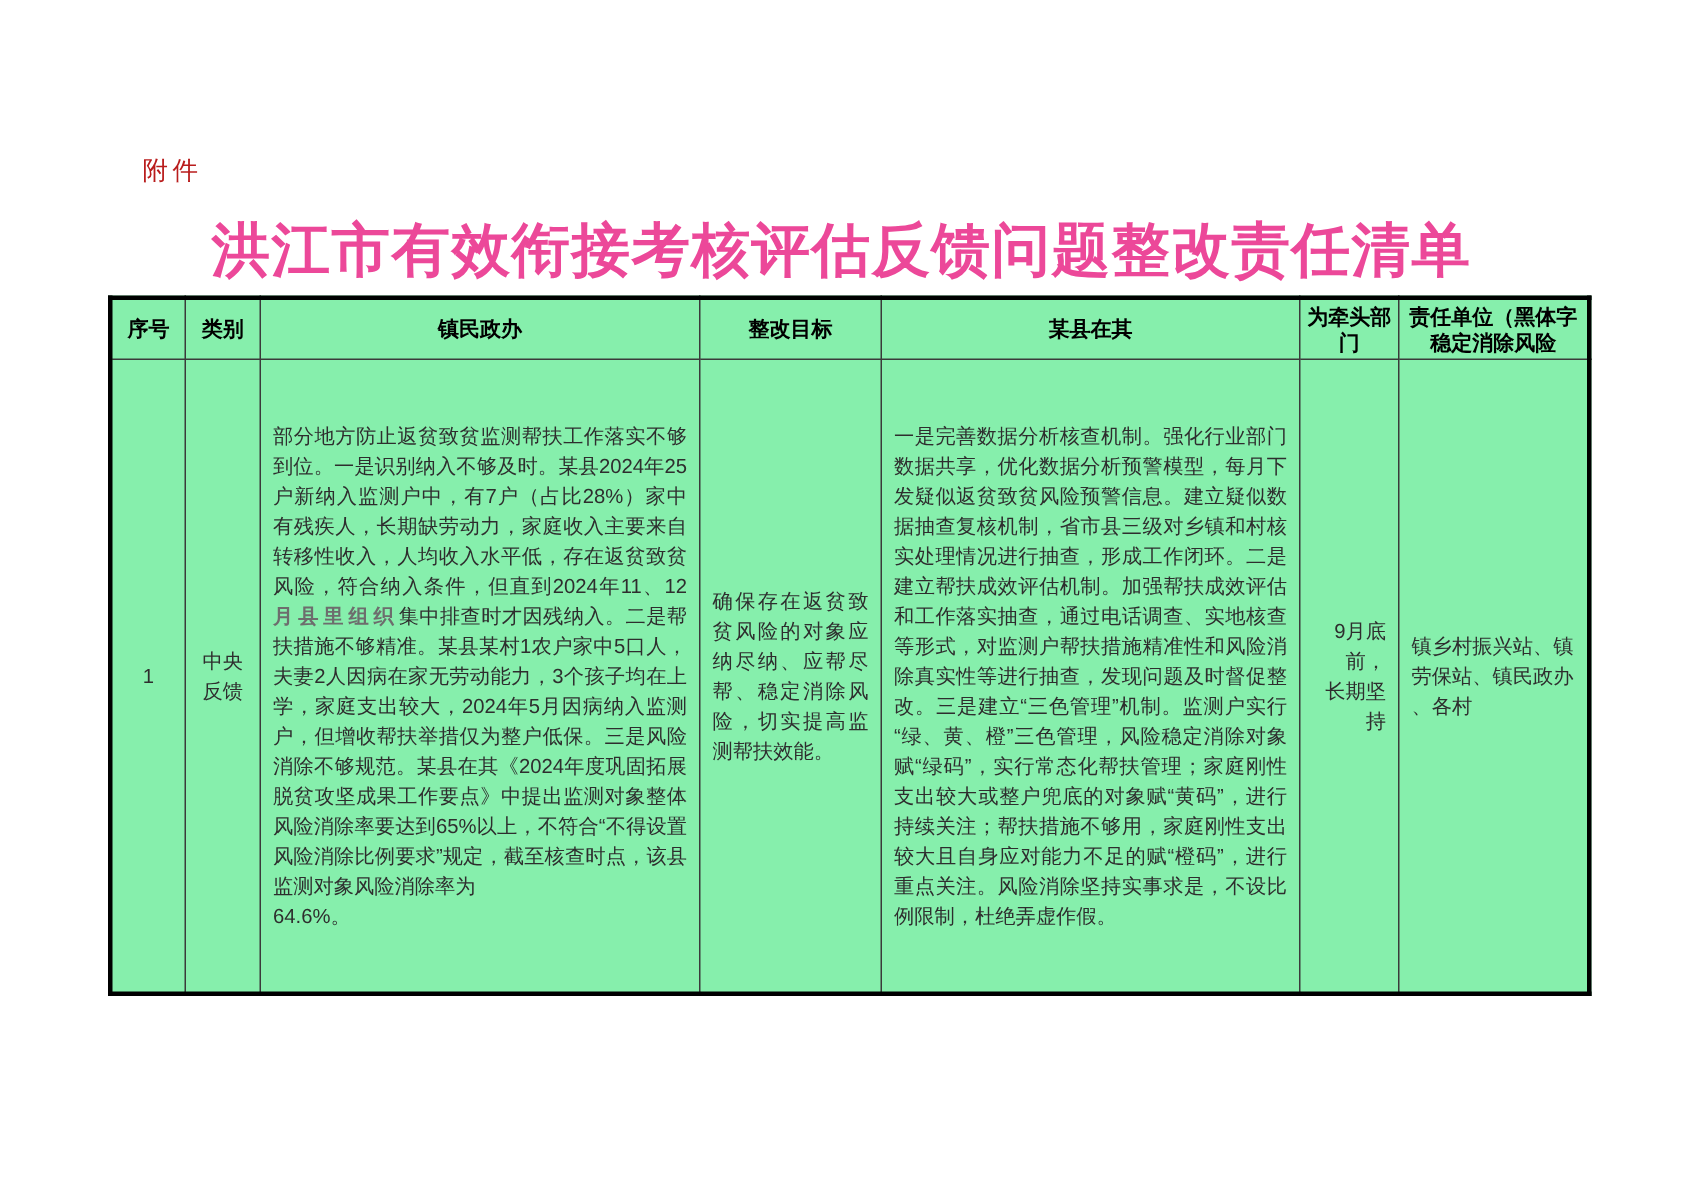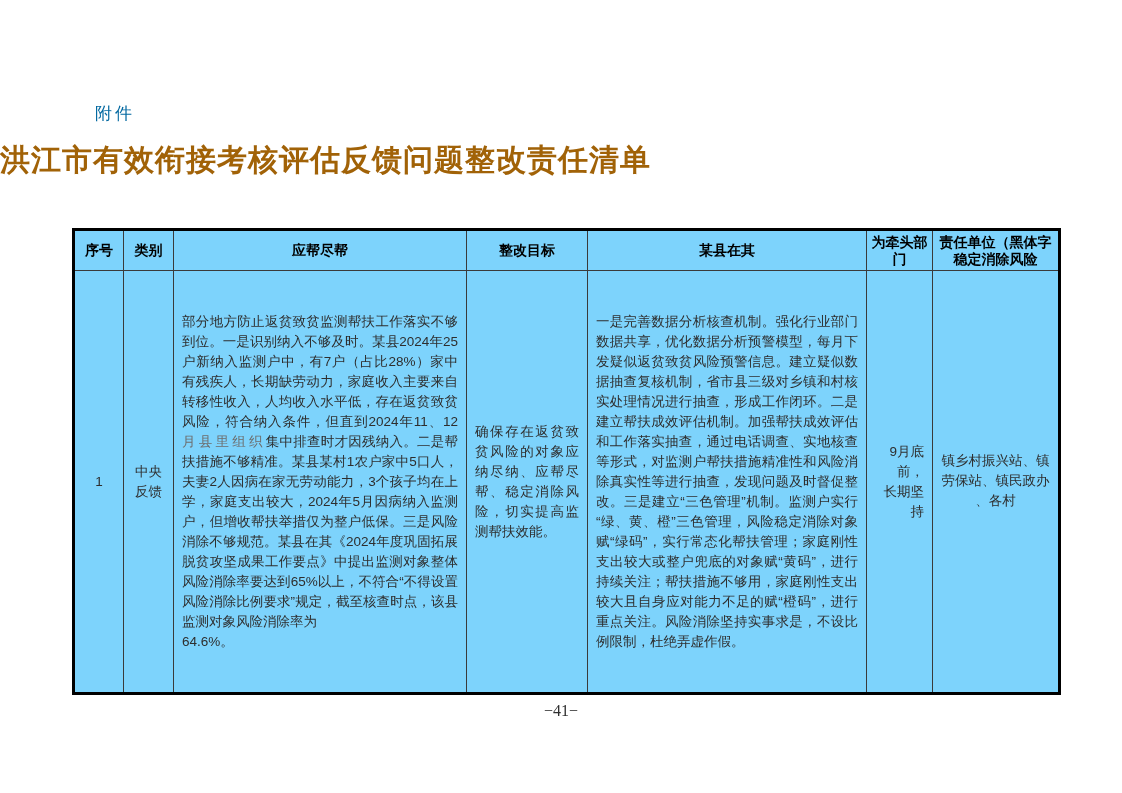--- a/index.html
+++ b/index.html
@@ -11,45 +11,44 @@
     font-family: "Liberation Sans", sans-serif;
     color: #2f2f2f;
     overflow: hidden;
   }
   .attachment {
     position: absolute;
     left: 95px;
     top: 102px;
     font-size: 17px;
     font-family: Liberation Serif, serif;
-    color: #0369a1;
+    color: #b91c1c;
     letter-spacing: 3px;
   }
   .title {
     position: absolute;
     left: 0;
     right: 0;
     top: 140px;
     margin: 0;
-    text-align: left;
-    font-size: 30px;
+    text-align: center;
+    font-size: 39px;
     font-weight: bold;
-    color: #a16207;
+    color: #ec4899;
     letter-spacing: 1px;
   }
   table.list-table {
     position: absolute;
     left: 72px;
     top: 197px;
     width: 986px;
     table-layout: fixed;
     border-collapse: collapse;
     border: 3px solid #000000;
-    background: #7dd3fc;
-    margin-top: 31px;
+    background: #86efac;
   }
   .list-table th, .list-table td {
     border: 1px solid #3a3a3a;
     box-sizing: border-box;
   }
   .list-table thead tr { height: 41px; }
   .list-table thead th {
     font-size: 14px;
     font-weight: bold;
     color: #000000;
@@ -67,32 +66,32 @@
     color: #2e2e2e;
     padding: 6px 8px;
   }
   td.center { text-align: center; }
   .pre { white-space: pre-line; }
   .just { text-align: justify; }
   .serif-sub {
     font-family: "Liberation Serif", serif;
     color: #6d6d6d;
     letter-spacing: 3px;
+    font-weight: bold;
   }
   td.deadline {
     padding: 6px 3px 6px 6px;
     font-size: 13px;
     text-align: right;
   }
   td.unit {
     line-break: anywhere;
     word-break: break-all;
     padding: 6px 7px;
-    text-align: center;
-    font-family: Liberation Mono, monospace;
+    text-align: left;
   }
   .pagenum {
     position: absolute;
     left: 0;
     width: 100%;
     top: 702px;
     text-align: center;
     font-family: "Liberation Serif", serif;
     font-size: 16px;
     color: #2f2f2f;
@@ -114,21 +113,21 @@
       <col style="width:293px">
       <col style="width:121px">
       <col style="width:279px">
       <col style="width:66px">
       <col style="width:127px">
     </colgroup>
     <thead>
       <tr>
         <th>序号</th>
         <th>类别</th>
-        <th>应帮尽帮</th>
+        <th>镇民政办</th>
         <th>整改目标</th>
         <th>某县在其</th>
         <th>为牵头部门</th>
         <th>责任单位（黑体字
 稳定消除风险</th>
       </tr>
     </thead>
     <tbody>
       <tr>
         <td class="center">1</td>
@@ -138,15 +137,14 @@
 64.6%。</span></td>
         <td class="just">确保存在返贫致贫风险的对象应纳尽纳、应帮尽帮、稳定消除风险，切实提高监测帮扶效能。</td>
         <td class="just">一是完善数据分析核查机制。强化行业部门数据共享，优化数据分析预警模型，每月下发疑似返贫致贫风险预警信息。建立疑似数据抽查复核机制，省市县三级对乡镇和村核实处理情况进行抽查，形成工作闭环。二是建立帮扶成效评估机制。加强帮扶成效评估和工作落实抽查，通过电话调查、实地核查等形式，对监测户帮扶措施精准性和风险消除真实性等进行抽查，发现问题及时督促整改。三是建立“三色管理”机制。监测户实行“绿、黄、橙”三色管理，风险稳定消除对象赋“绿码”，实行常态化帮扶管理；家庭刚性支出较大或整户兜底的对象赋“黄码”，进行持续关注；帮扶措施不够用，家庭刚性支出较大且自身应对能力不足的赋“橙码”，进行重点关注。风险消除坚持实事求是，不设比例限制，杜绝弄虚作假。</td>
         <td class="pre deadline">9月底前，
 长期坚持</td>
         <td class="unit">镇乡村振兴站、镇劳保站、镇民政办、各村</td>
       </tr>
     </tbody>
   </table>
 
-  <div class="pagenum">−41−</div>
 
 </div>
 
 </body></html>

